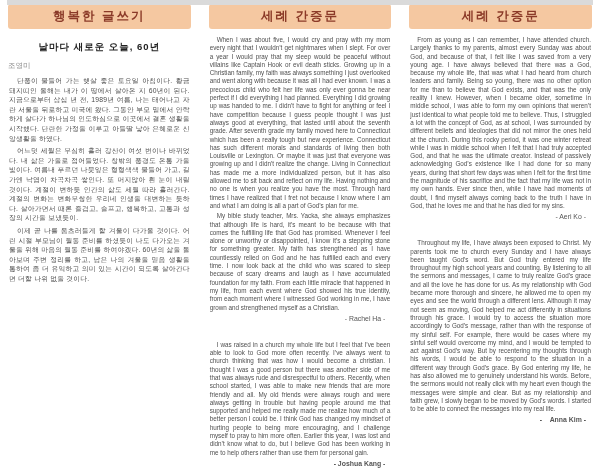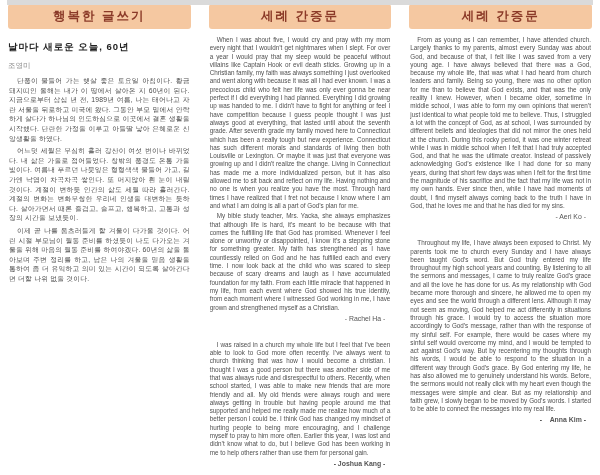--- a/index.html
+++ b/index.html
@@ -10,21 +10,21 @@
   }
   .top-rule{position:absolute;top:0;left:7px;right:7px;height:5px;background:#dadada;}
   .columns{display:flex;gap:18px;padding:4px 8px 0;}
   .col{flex:1;min-width:0;}
   .col-header{
     background:#f5c8a1;border-radius:3px;height:25px;line-height:25px;
     text-align:center;font-weight:bold;font-size:12.5px;letter-spacing:2px;
     color:#8b3a28;
   }
   .essay-title{
-    margin:12px 0 0;text-align:left;font-size:9.5px;font-weight:bold;
+    margin:12px 0 0;text-align:center;font-size:9.5px;font-weight:bold;
     color:#222;letter-spacing:1px;
   }
   .author{
     text-align:left;font-size:7.5px;color:#8a8a8a;margin:7px 3px 5px 0;
   }
   p.ko{
     margin:0 1px 3px;font-size:6.8px;line-height:9.6px;color:#4c4c4c;
     text-align:justify;text-indent:8px;letter-spacing:0.2px;word-break:break-all;
   }
   p.en{

